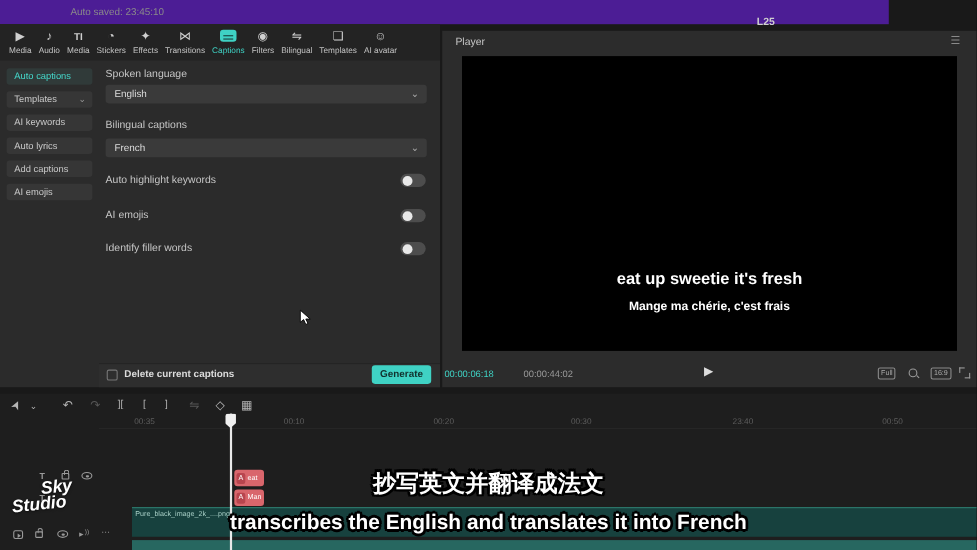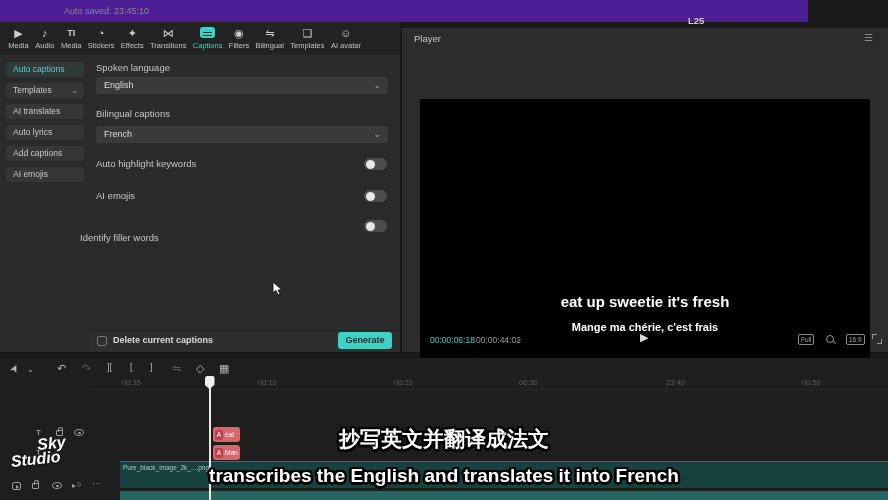--- a/index.html
+++ b/index.html
@@ -40,21 +40,21 @@
   #bottomstrip{left:90px;top:308px;width:310px;height:22px;background:#2e2e2e;border-top:1px solid #242424;}
   #delcheckbox{left:97px;top:314px;width:10px;height:10px;border:1px solid #777;border-radius:2px;cursor:pointer;}
   #dellabel{left:113px;top:313px;font-size:9px;color:#dcdcdc;font-weight:bold;}
   #generatebtn{left:338px;top:310px;width:54px;height:17px;background:#3fd2c4;border-radius:3px;
                color:#11302d;font-size:9px;font-weight:bold;text-align:center;line-height:17px;cursor:pointer;}
 
   
   #playermod{left:402px;top:28px;width:486px;height:324px;background:#2c2c2c;}
   #playerheader{left:12px;top:5px;font-size:9.5px;color:#c6c6c6;}
   #playermenu{left:462px;top:4px;font-size:10px;color:#8a8a8a;cursor:pointer;}
-  #videobox{left:18px;top:23px;width:450px;height:268px;background:#000;overflow:hidden;margin-top:48px;}
+  #videobox{left:18px;top:23px;width:450px;height:268px;background:#000;overflow:hidden;}
   #scene{left:0;top:0;width:450px;height:220px;
     background:
       radial-gradient(40px 30px at 52% 45%, #d8fbff 0%, #8ee9ef 30%, rgba(142,233,239,0.25) 60%, rgba(142,233,239,0) 75%),
       radial-gradient(18px 14px at 52% 44%, #ffffff 0%, #aef2f5 55%, rgba(174,242,245,0) 100%),
       radial-gradient(60px 40px at 46% 62%, rgba(154,223,224,0.5) 0%, rgba(154,223,224,0) 70%),
       radial-gradient(26px 22px at 40% 27%, #3e2c20 30%, rgba(62,44,32,0) 72%),
       radial-gradient(13px 15px at 41% 31%, #e9b democratic896 0%, #e4b08c 60%, rgba(228,176,140,0) 100%),
       radial-gradient(22px 8px at 40% 22%, #6f9a4e 20%, rgba(111,154,78,0) 80%),
       radial-gradient(55px 60px at 39% 85%, #efe3cd 30%, rgba(239,227,205,0) 85%),
       radial-gradient(30px 26px at 80% 14%, #e2842f 20%, rgba(226,132,47,0) 75%),
@@ -62,21 +62,21 @@
       radial-gradient(20px 18px at 73% 20%, #e8aa4a 20%, rgba(232,170,74,0) 75%),
       radial-gradient(26px 24px at 86% 48%, #6d8040 20%, rgba(109,128,64,0) 78%),
       radial-gradient(22px 30px at 79% 72%, #efe9dc 30%, rgba(239,233,220,0) 80%),
       radial-gradient(30px 24px at 97% 60%, #d9863a 20%, rgba(217,134,58,0) 78%),
       radial-gradient(120px 90px at 12% 30%, #f7ecd6 0%, rgba(247,236,214,0) 80%),
       linear-gradient(100deg, #efe2cc 0%, #e3d2ba 45%, #d9c6ab 100%);}
   .vidcaption1{left:0;top:194px;width:450px;text-align:center;color:#fff;font-size:15px;font-weight:bold;
     text-shadow:-2px -2px 0 #000,2px -2px 0 #000,-2px 2px 0 #000,2px 2px 0 #000,0 2px 0 #000,0 -2px 0 #000,2px 0 0 #000,-2px 0 0 #000;}
   .vidcaption2{left:0;top:222px;width:450px;text-align:center;color:#fff;font-size:11px;font-weight:bold;
     text-shadow:-1.5px -1.5px 0 #000,1.5px -1.5px 0 #000,-1.5px 1.5px 0 #000,1.5px 1.5px 0 #000;}
-  #pc-current{left:28px;top:307px;font-size:8.5px;color:#3fd2c4;}
+  #pc-current{left:2px;top:307px;font-size:8.5px;color:#3fd2c4;}
   #pc-total{left:74px;top:307px;font-size:8.5px;color:#9a9a9a;}
   #pc-play{left:238px;top:303px;font-size:11px;color:#ddd;cursor:pointer;}
   .ctlbox{border:1px solid #8a8a8a;border-radius:2px;color:#aaa;font-size:6.5px;line-height:9px;padding:0 2px;height:11px;display:inline-block;text-align:center;cursor:pointer;}
   #ctl-full{left:396px;top:306px;}
   #ctl-ratio{left:444px;top:306px;}
   .mag{left:423px;top:306px;width:11px;height:11px;cursor:pointer;}
   .mag::before{content:'';position:absolute;left:1px;top:1px;width:6px;height:6px;border:1px solid #9a9a9a;border-radius:50%;}
   .mag::after{content:'';position:absolute;left:7.5px;top:7.5px;width:3px;height:1px;background:#9a9a9a;transform:rotate(45deg);}
   .fsicon{left:470px;top:306px;width:10px;height:10px;cursor:pointer;}
   .fsicon::before{content:'';position:absolute;left:0;top:0;width:4px;height:4px;border-left:1px solid #9a9a9a;border-top:1px solid #9a9a9a;}
@@ -181,21 +181,21 @@
       </div>
     </div>
 
     <div class="sbtn abs active" style="top:40px;">
       <span>Auto captions</span>
     </div>
     <div class="sbtn abs" style="top:61px;">
       <span>Templates</span><span class="chev">⌄</span>
     </div>
     <div class="sbtn abs" style="top:82px;">
-      <span>AI translates</span>
+      <span>AI keywords</span>
     </div>
     <div class="sbtn abs" style="top:103px;">
       <span>Auto lyrics</span>
     </div>
     <div class="sbtn abs" style="top:124px;">
       <span>Add captions</span>
     </div>
     <div class="sbtn abs" style="top:145px;">
       <span>AI emojis</span>
     </div>
@@ -214,21 +214,21 @@
     <div class="togglerow-label abs" style="left:96px;top:136px;">Auto highlight keywords</div>
     <div class="toggle" style="top:136px;">
         <span class="knob"></span>
       </div>
 
     <div class="togglerow-label abs" style="left:96px;top:168px;">AI emojis</div>
     <div class="toggle" style="top:168px;">
         <span class="knob"></span>
       </div>
 
-    <div class="togglerow-label abs" style="left:80px;top:198px;margin-top:12px;">Identify filler words</div>
+    <div class="togglerow-label abs" style="left:96px;top:198px;">Identify filler words</div>
     <div class="toggle" style="top:198px;">
         <span class="knob"></span>
       </div>
 
     <div id="bottomstrip" class="abs"></div>
     <div id="delcheckbox" class="abs"></div>
     <div id="dellabel" class="abs">Delete current captions</div>
     <div id="generatebtn" class="abs">Generate</div>
   </div>
 

